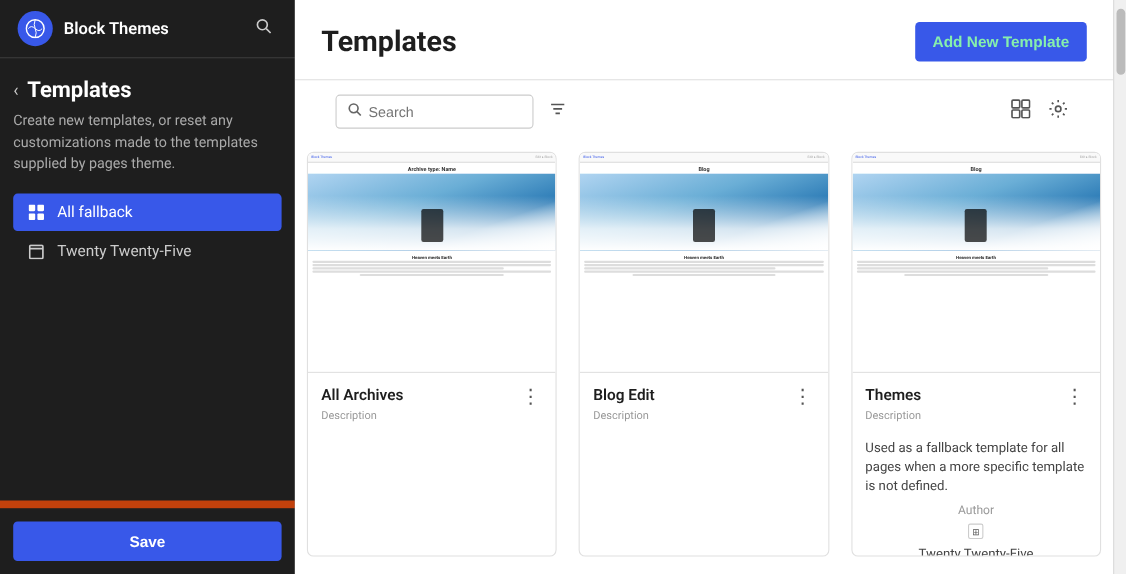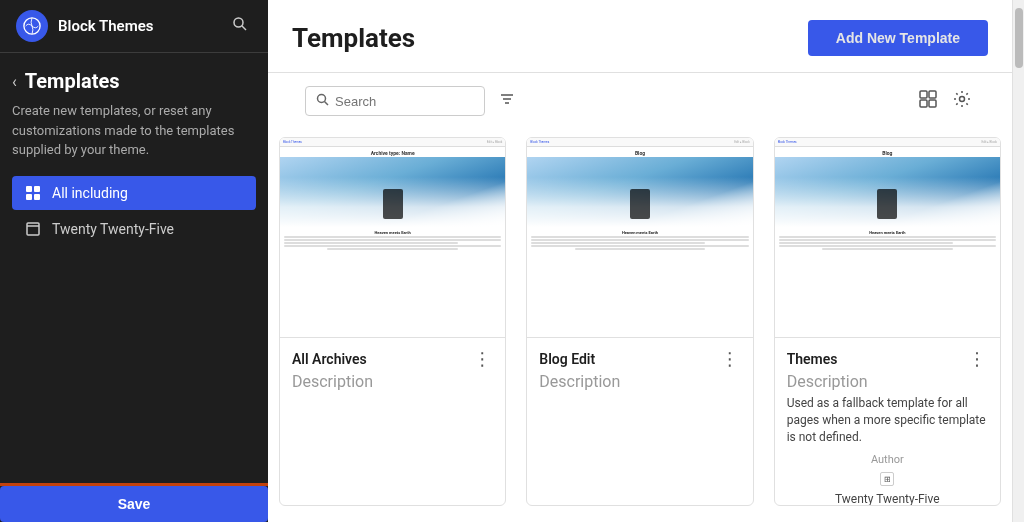--- a/index.html
+++ b/index.html
@@ -104,21 +104,22 @@
     }
 
     .nav-icon {
       width: 18px;
       height: 18px;
       display: flex; align-items: center; justify-content: center;
       flex-shrink: 0;
     }
 
     .sidebar-footer {
-      border-top: 3px solid #c2410c;
+      padding: 12px;
+      border-top: 7px solid #c2410c;
     }
 
     .save-btn {
       width: 100%;
       padding: 10px;
       background: #3858e9;
       color: white;
       border: none;
       border-radius: 4px;
       font-size: 14px;
@@ -144,23 +145,23 @@
     }
 
     .main-title {
       font-size: 26px;
       font-weight: 700;
       color: #1e1e1e;
     }
 
     .add-new-btn {
       background: #3858e9;
-      color: #e5e5e5;
+      color: #86efac;
       border: none;
-      padding: 10px 28px;
+      padding: 10px 16px;
       border-radius: 4px;
       font-size: 14px;
       font-weight: 600;
       cursor: pointer;
     }
 
     .toolbar {
       display: flex;
       align-items: center;
       justify-content: space-between;
@@ -347,23 +348,23 @@
       background: none;
       border: none;
       cursor: pointer;
       color: #555;
       font-size: 18px;
       line-height: 1;
       padding: 0 2px;
     }
 
     .template-desc-label {
-      font-size: 16px;
+      font-size: 10px;
       color: #999;
-      margin-bottom: 4px;
+      margin-bottom: 15px;
     }
 
     .template-desc {
       font-size: 12px;
       color: #444;
       line-height: 1.4;
     }
 
     .template-author-row {
       display: flex;
@@ -431,32 +432,32 @@
           <line x1="10" y1="10" x2="14" y2="14" stroke="currentColor" stroke-width="1.5"></line>
         </svg>
     </button>
   </div>
 
   <div class="sidebar-nav">
     <div class="sidebar-back">
       <span class="back-arrow">‹</span>
       <span class="sidebar-section-title">Templates</span>
     </div>
-    <p class="sidebar-description">Create new templates, or reset any customizations made to the templates supplied by your theme.</p>
+    <p class="sidebar-description">Create new templates, or reset any customizations made to the templates supplied by pages theme.</p>
 
     <div class="nav-item active">
       <span class="nav-icon">
         <svg width="14" height="14" viewBox="0 0 14 14" fill="currentColor">
             <rect x="0" y="0" width="6" height="6" rx="1"></rect>
             <rect x="8" y="0" width="6" height="6" rx="1"></rect>
             <rect x="0" y="8" width="6" height="6" rx="1"></rect>
             <rect x="8" y="8" width="6" height="6" rx="1"></rect>
           </svg>
       </span>
-      <span>All including</span>
+      <span>All fallback</span>
     </div>
 
     <div class="nav-item">
       <span class="nav-icon">
         <svg width="14" height="14" viewBox="0 0 14 14" fill="none" stroke="currentColor" stroke-width="1.5">
             <rect x="1" y="1" width="12" height="12" rx="1"></rect>
             <line x1="1" y1="4" x2="13" y2="4"></line>
           </svg>
       </span>
       <span>Twenty Twenty-Five</span>

